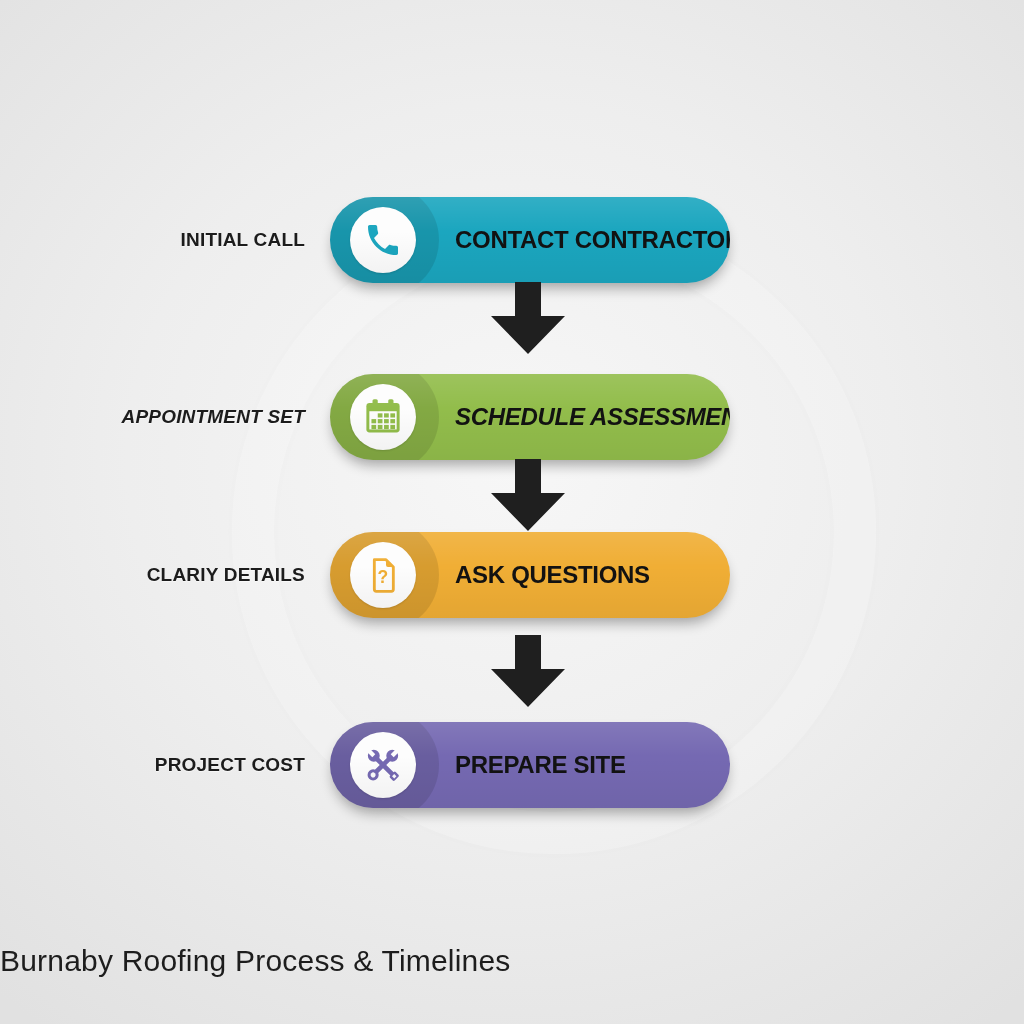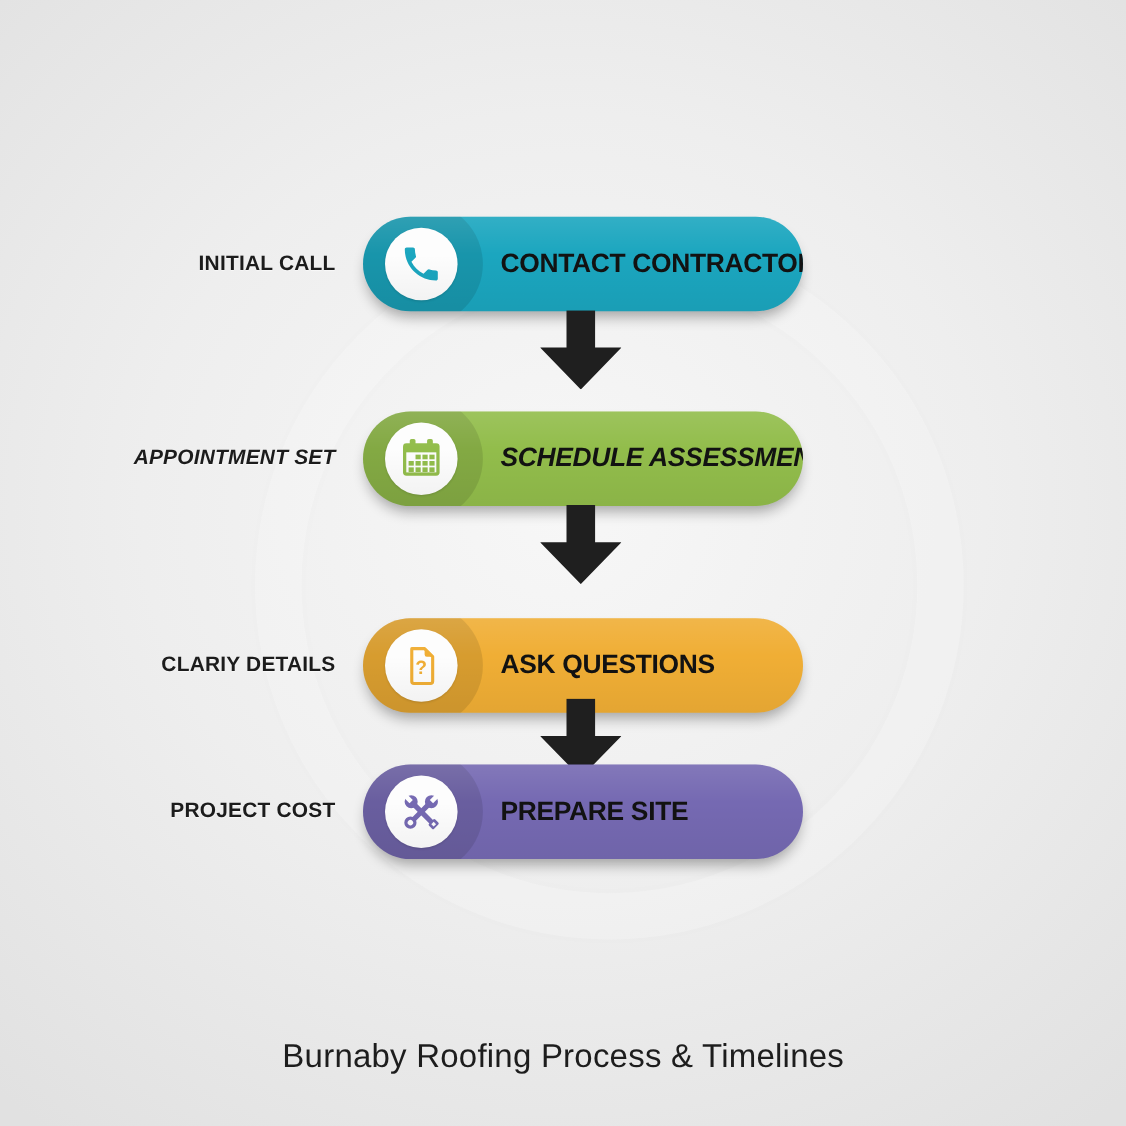--- a/index.html
+++ b/index.html
@@ -11,21 +11,21 @@
     background:radial-gradient(ellipse 75% 70% at 50% 45%, #f7f7f7 0%, #eeeeee 50%, #e1e1e1 100%);
   }
   .bg-ring{
     position:absolute;left:232px;top:210px;width:560px;height:560px;
     border-radius:50%;
     border:42px solid rgba(255,255,255,0.35);
     box-shadow:0 0 30px rgba(0,0,0,0.02), inset 0 0 30px rgba(0,0,0,0.02);
     opacity:.5;
   }
   .row{position:absolute;left:0;right:0;height:86px;}
-  .row1{top:197px;} .row2{top:374px;font-style:italic;} .row3{top:562px;text-decoration:underline;} .row4{top:695px;}
+  .row1{top:197px;} .row2{top:374px;font-style:italic;} .row3{top:532px;text-decoration:underline;} .row4{top:722px;}
   .side-label{
     position:absolute;right:719px;top:0;height:100%;
     display:flex;align-items:center;
     font-size:19px;font-weight:700;color:#1c1c1c;letter-spacing:.2px;
     white-space:nowrap;
     text-shadow:0 1px 1px rgba(255,255,255,.6);
   }
   .pill{
     position:absolute;left:330px;top:0;width:400px;height:86px;
     border-radius:43px;overflow:hidden;
@@ -52,21 +52,21 @@
     font-size:24px;font-weight:700;color:#121212;letter-spacing:-0.3px;
     white-space:nowrap;
   }
   .arrow{
     position:absolute;left:491px;width:74px;height:72px;
     clip-path:polygon(24px 0, 50px 0, 50px 34px, 74px 34px, 37px 72px, 0px 34px, 24px 34px);
   }
   .arrow1{top:282px;} .arrow2{top:459px;} .arrow3{top:635px;}
   .caption{
     position:absolute;left:0;right:0;top:944px;
-    text-align:center;font-size:30px;font-weight:400;color:#1d1d1d;
+    font-size:30px;font-weight:400;color:#1d1d1d;
     letter-spacing:.2px;
   }
 </style>
 </head>
 <body>
 
 <div class="canvas">
 
   <div class="bg-ring"></div>
 

